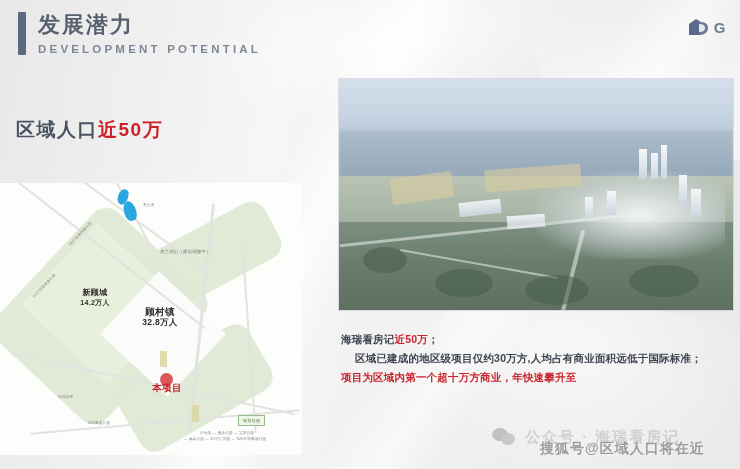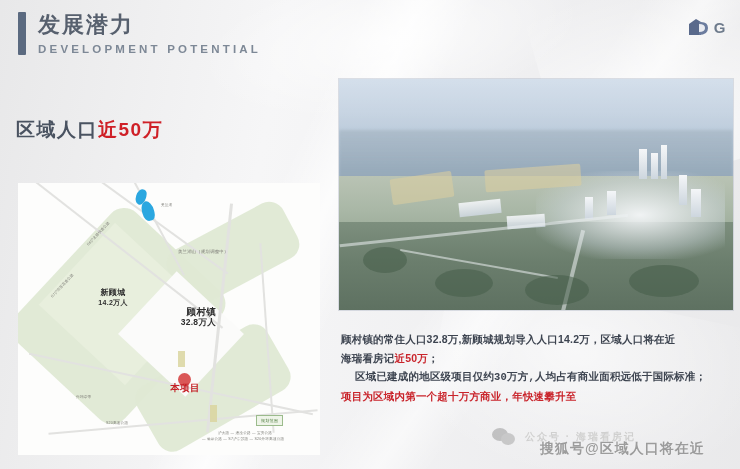--- a/index.html
+++ b/index.html
@@ -38,29 +38,29 @@
   .logo-mark{width:22px;height:19px;position:relative;}
   .logo-g{font-size:15px;color:#6e7b8c;font-weight:bold;letter-spacing:.5px;}
 
   
   .left-col{position:absolute;left:16px;top:104px;width:330px;}
   .lead1{font-size:19px;font-weight:bold;color:#4a5361;letter-spacing:1.5px;line-height:28px;}
   .lead2{font-size:19px;font-weight:bold;color:#4a5361;letter-spacing:1.5px;line-height:28px;margin-top:12px;}
   .lead2 .hl{color:#cf2027;}
 
   
-  .map-card{position:absolute;left:18px;top:183px;width:302px;height:272px;background:#ffffff;overflow:hidden;}
+  .map-card{position:absolute;left:0;top:183px;width:302px;height:272px;background:#ffffff;overflow:hidden;}
   .map-inner{position:absolute;inset:0;background:#fdfdfc;}
   .m-green{position:absolute;background:#dfe9d4;opacity:.95;}
   .m-green2{position:absolute;background:#e8efdd;}
   .m-white{position:absolute;background:#fbfbfa;}
   .m-road{position:absolute;background:#e2e2e0;}
   .lake{position:absolute;background:#2ba7e0;}
   .m-label{position:absolute;font-size:8px;color:#2d2d2d;font-weight:bold;letter-spacing:.3px;text-align:center;line-height:10px;}
-  .m-label.big{font-size:9.5px;text-align:right;}
+  .m-label.big{font-size:9.5px;}
   .m-label.red{color:#c52127;font-size:9.5px;}
   .m-tiny{position:absolute;font-size:3.6px;color:#7b7b75;letter-spacing:.2px;line-height:5px;white-space:nowrap;}
   .m-tiny.rot{transform:rotate(-47deg);transform-origin:left center;}
   .m-dot{position:absolute;width:13px;height:13px;border-radius:50%;background:#d43a3a;opacity:.85;}
   .m-legend{position:absolute;border:1px solid #9bbb8c;background:#eef4e8;font-size:4px;color:#4c7a3c;padding:2px 4px;letter-spacing:.3px;}
   .m-block{position:absolute;background:#d9d59f;opacity:.85;}
 
   
   .photo{position:absolute;left:339px;top:79px;width:394px;height:231px;overflow:hidden;
     box-shadow:0 0 0 1px rgba(160,170,185,.35);}
@@ -78,30 +78,30 @@
   .ph-road{position:absolute;background:rgba(236,240,243,.55);}
   .ph-tower{position:absolute;background:linear-gradient(180deg,#f4f6f8,#cdd6de);}
   .ph-field{position:absolute;background:rgba(216,205,160,.6);border-radius:2px;}
   .ph-tree{position:absolute;border-radius:50%;background:rgba(70,92,72,.55);}
   .ph-haze{position:absolute;inset:0;background:linear-gradient(180deg, rgba(255,255,255,.22), rgba(255,255,255,0) 40%);}
 
   
   .rtext{position:absolute;left:341px;top:330px;width:392px;}
   .rline{font-size:10.5px;line-height:19px;color:#3d4450;letter-spacing:.2px;font-weight:bold;}
   .rline .hl{color:#c9242b;}
-  .rline.indent{text-indent:14px;font-family:Liberation Mono, monospace;}
+  .rline.indent{text-indent:14px;}
   .rline.red{color:#c9242b;}
 
   
   .footer-wm{position:absolute;left:492px;top:427px;display:flex;align-items:center;gap:7px;opacity:.55;}
   .wechat{width:26px;height:20px;position:relative;}
   .wechat .b1,.wechat .b2{position:absolute;border-radius:50%;background:#9b9b9b;}
   .wechat .b1{left:0;top:1px;width:16px;height:13px;}
   .wechat .b2{left:9px;top:6px;width:14px;height:12px;background:#a8a8a8;}
-  .wm-text{font-size:10px;color:#b6b6b4;letter-spacing:2px;font-weight:bold;}
+  .wm-text{font-size:15px;color:#b6b6b4;letter-spacing:2px;font-weight:bold;}
   .sohu-wm{position:absolute;left:540px;top:440px;font-size:14px;font-weight:bold;
     color:#8e8e8e;letter-spacing:1px;opacity:.85;
     text-shadow:0 0 1px rgba(255,255,255,.9);}
 </style>
 </head>
 <body>
 
 <div class="slide">
 
   <div class="swoosh sw1"></div>
@@ -207,21 +207,20 @@
     <div class="ph-road" style="left:60px;top:184px;width:160px;height:2px;transform:rotate(10deg);"></div>
 
     <div class="ph-tree" style="left:24px;top:168px;width:44px;height:26px;"></div>
     <div class="ph-tree" style="left:96px;top:190px;width:58px;height:28px;"></div>
     <div class="ph-tree" style="left:186px;top:196px;width:64px;height:30px;"></div>
     <div class="ph-tree" style="left:290px;top:186px;width:70px;height:32px;"></div>
     <div class="ph-haze"></div>
   </div>
 
   <div class="rtext">
-    <div class="rline">顾村镇的常住人口32.8万,新顾城规划导入人口14.2万，区域人口将在近</div>
     <div class="rline">
       <span>海瑞看房记</span><span class="hl">近50万</span><span>；</span>
     </div>
     <div class="rline indent">区域已建成的地区级项目仅约30万方,人均占有商业面积远低于国际标准；</div>
     <div class="rline red">项目为区域内第一个超十万方商业，年快速攀升至</div>
   </div>
 
   <div class="footer-wm">
     <div class="wechat">
       <div class="b1"></div>

